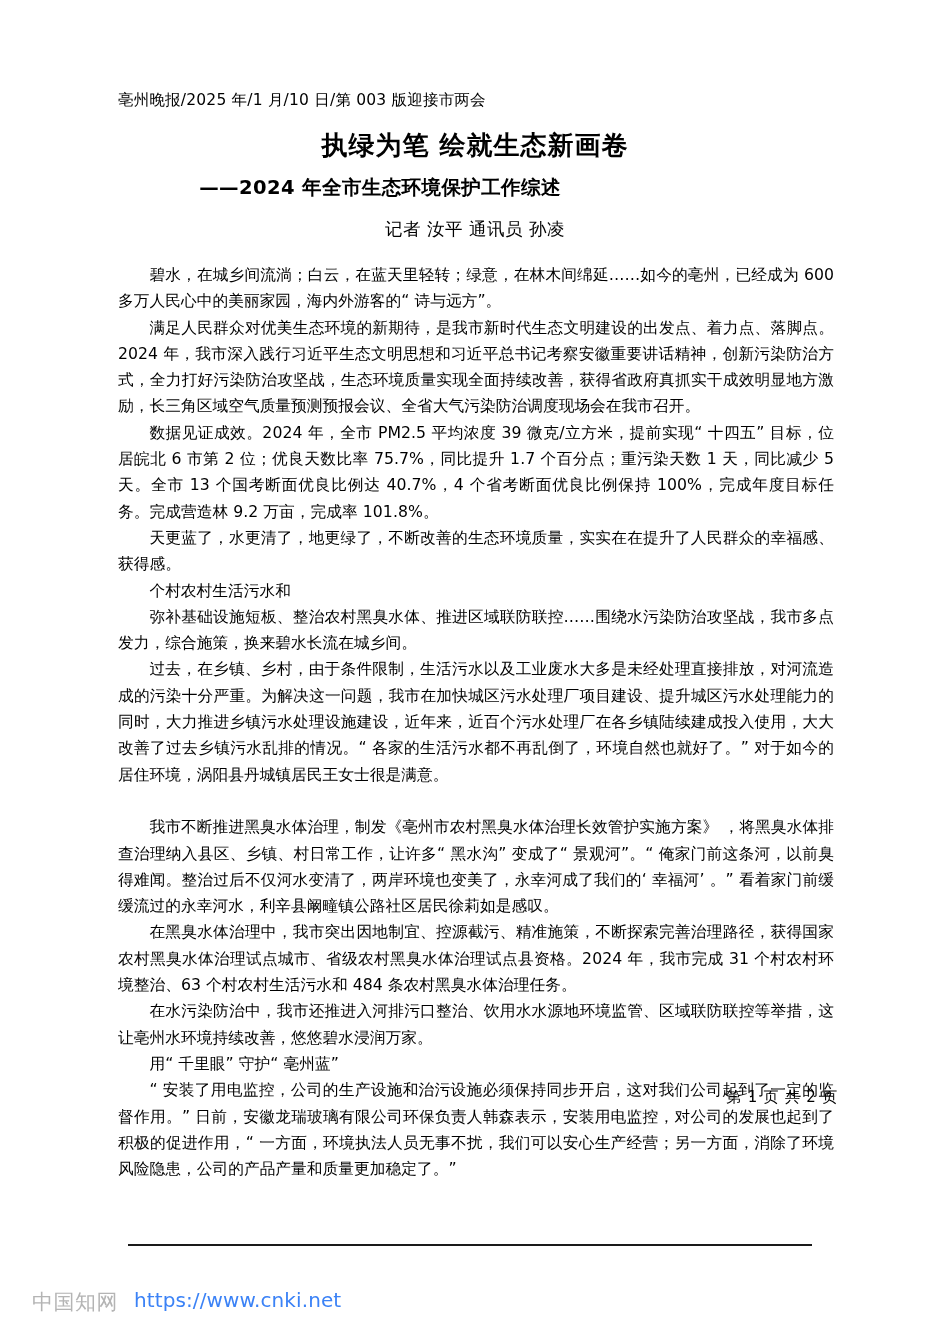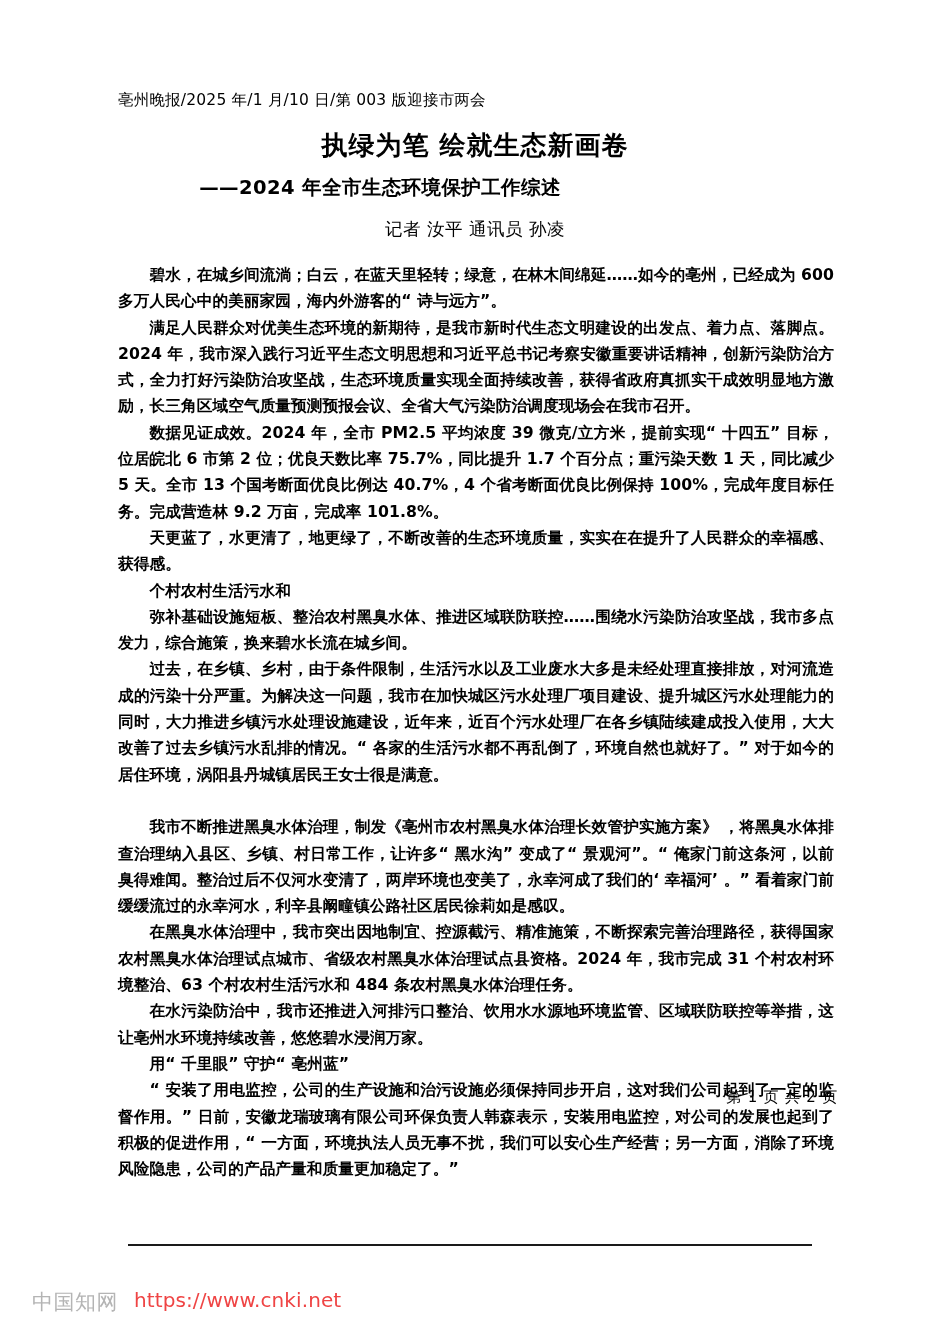--- a/index.html
+++ b/index.html
@@ -76,21 +76,20 @@
   .body-text {
     position: absolute;
     left: 118px;
     top: 262px;
     width: 716px;
     font-size: 15.7px;
     line-height: 26.3px;
     text-align: justify;
     text-justify: inter-ideograph;
     letter-spacing: 0.05px;
-    font-weight: bold;
   }
   .body-text p {
     margin: 0;
     text-indent: 2em;
   }
   .body-text p.gap {
     margin-top: 26.3px;
   }
 
   
@@ -125,21 +124,21 @@
     color: #b9b9b9;
   }
   .wm-name {
     font-size: 21px;
     letter-spacing: 0.5px;
     color: #b4b4b4;
   }
   .wm-url {
     font-size: 20px;
     letter-spacing: 0.1px;
-    color: #ef4444;
+    color: #3b82f6;
     font-family: "DejaVu Sans", "Liberation Sans", sans-serif;
   }
 </style>
 </head>
 <body>
 
 <div class="page">
 
   <div class="source-line">亳州晚报/2025 年/1 月/10 日/第 003 版迎接市两会</div>
 

